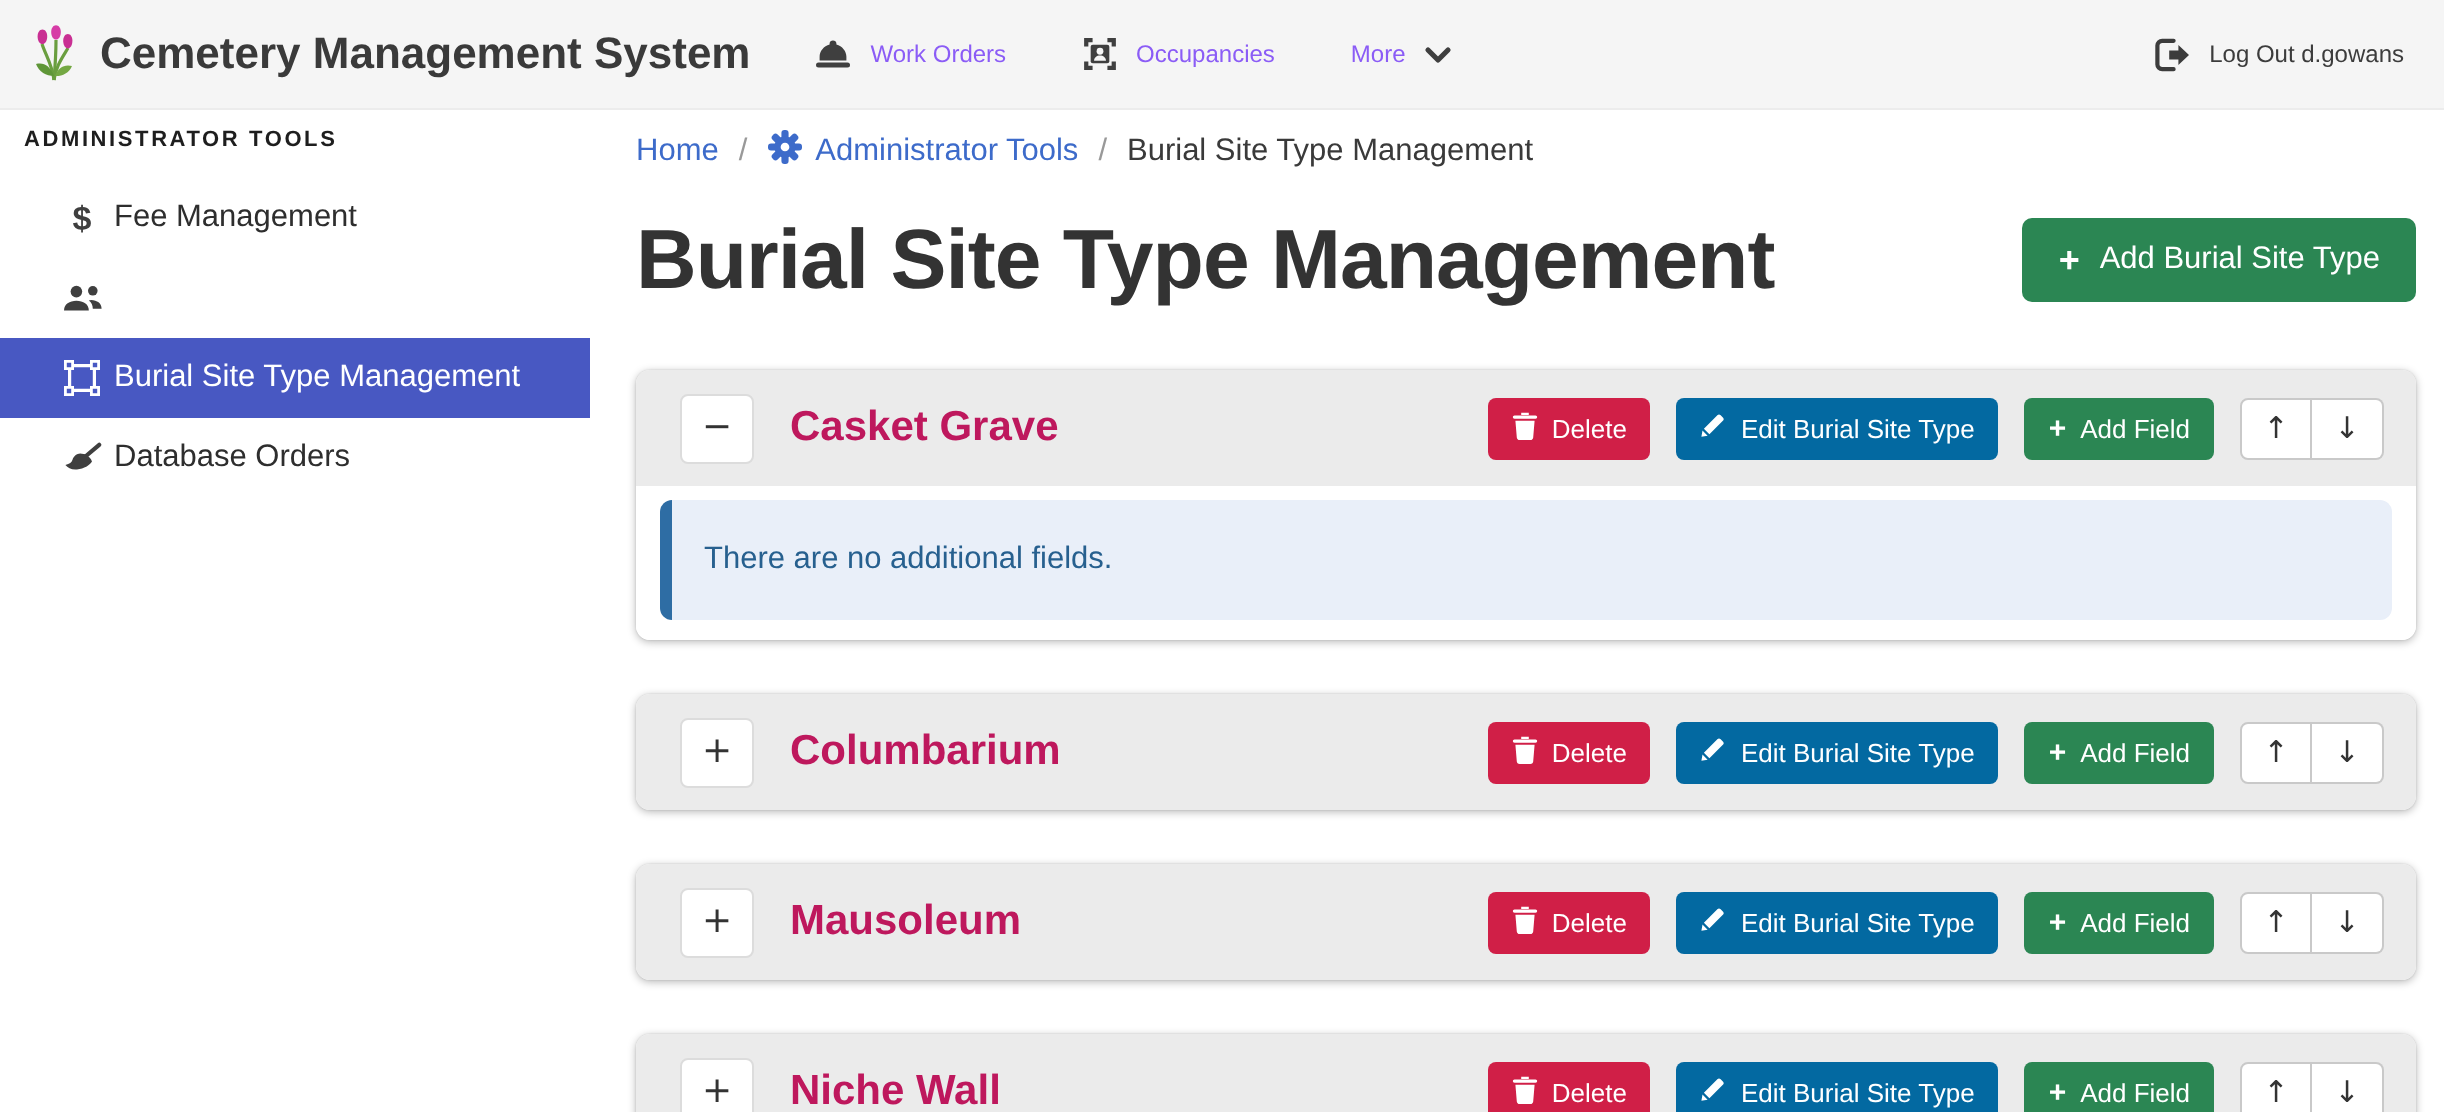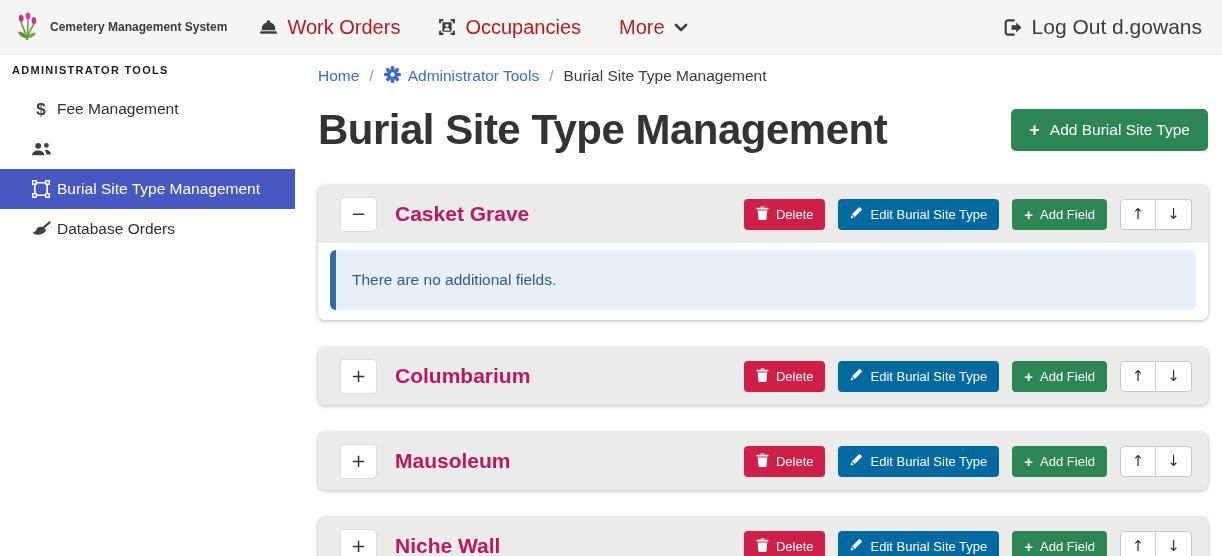--- a/index.html
+++ b/index.html
@@ -9,26 +9,26 @@
     background:#ffffff; color:#3a3a3a;
     font-family:"Liberation Sans","DejaVu Sans",sans-serif;
   }
 
   
   .navbar {
     height:55px; background:#f5f5f5; border-bottom:1px solid #ececec;
     display:flex; align-items:center; padding:0 20px 0 14px;
   }
   .brand { display:flex; align-items:center; gap:10px; cursor:pointer; }
-  .brand-title { font-size:12px; font-weight:bold; color:#3a3a3a; }
+  .brand-title { font-size:22px; font-weight:bold; color:#3a3a3a; }
   .nav-items { display:flex; align-items:center; gap:38px; margin-left:32px; }
-  .nav-item { display:flex; align-items:center; gap:9px; font-size:20px; color:#b91c1c; cursor:pointer; }
+  .nav-item { display:flex; align-items:center; gap:9px; font-size:12px; color:#8b5cf6; cursor:pointer; }
   .nav-item .ico, .brand .ico, .logout .ico { display:flex; align-items:center; }
   .nav-spacer { flex:1; }
-  .logout { display:flex; align-items:center; gap:9px; font-size:21px; color:#3c3c3c; cursor:pointer; }
+  .logout { display:flex; align-items:center; gap:9px; font-size:12px; color:#3c3c3c; cursor:pointer; }
 
   
   .layout { display:flex; height:501px; }
 
   
   .sidebar { flex:0 0 295px; width:295px; padding-top:7px; background:#fff; }
   .sidebar-heading {
     padding:2px 12px 13px 12px; font-size:11px; font-weight:bold;
     letter-spacing:1.3px; color:#1e1e1e;
   }

